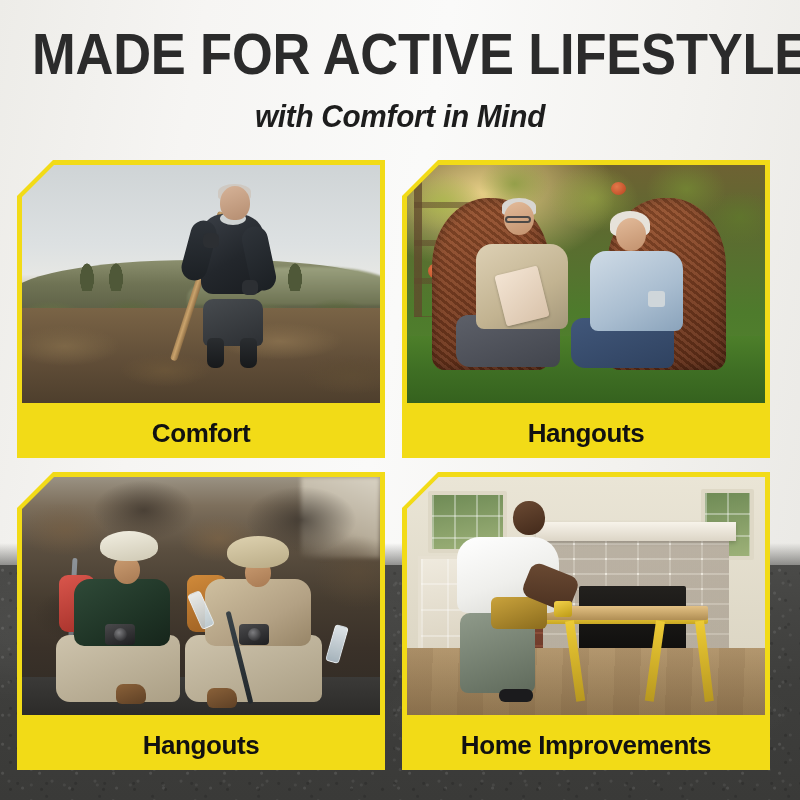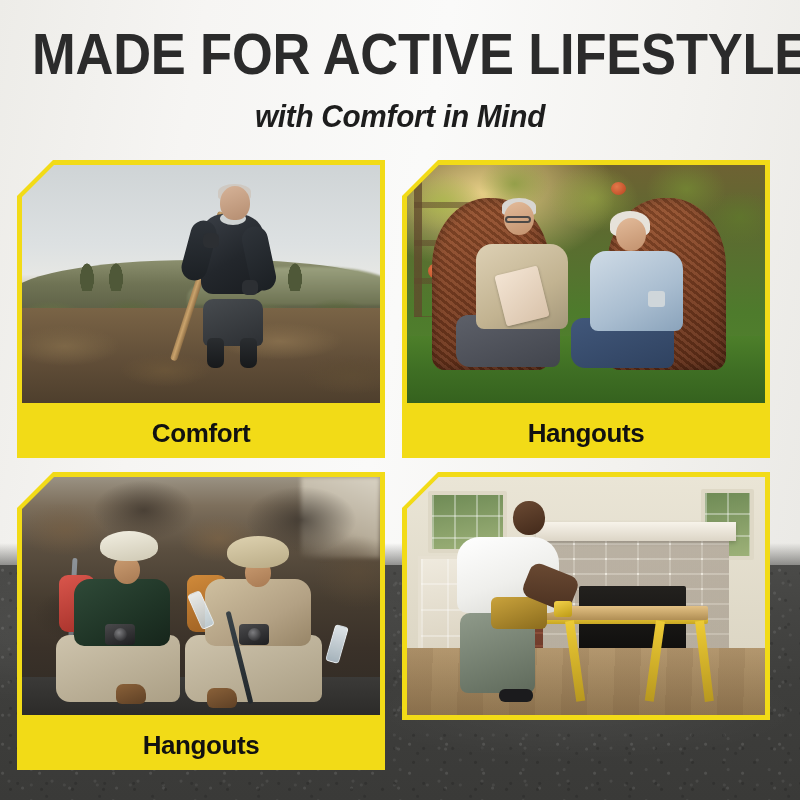--- a/index.html
+++ b/index.html
@@ -625,16 +625,17 @@
               <div class="tshirt"></div>
               <div class="belt"></div>
               <div class="arm"></div>
               <div class="head"></div>
               <div class="shoe"></div>
             </div>
             <div class="tape"></div>
           </div>
         </div>
       </div>
+      <div class="label" style="--accent: #F2DB17;">Home Improvements</div>
     </div>
 
   </div>
 </div>
 
 </body></html>

